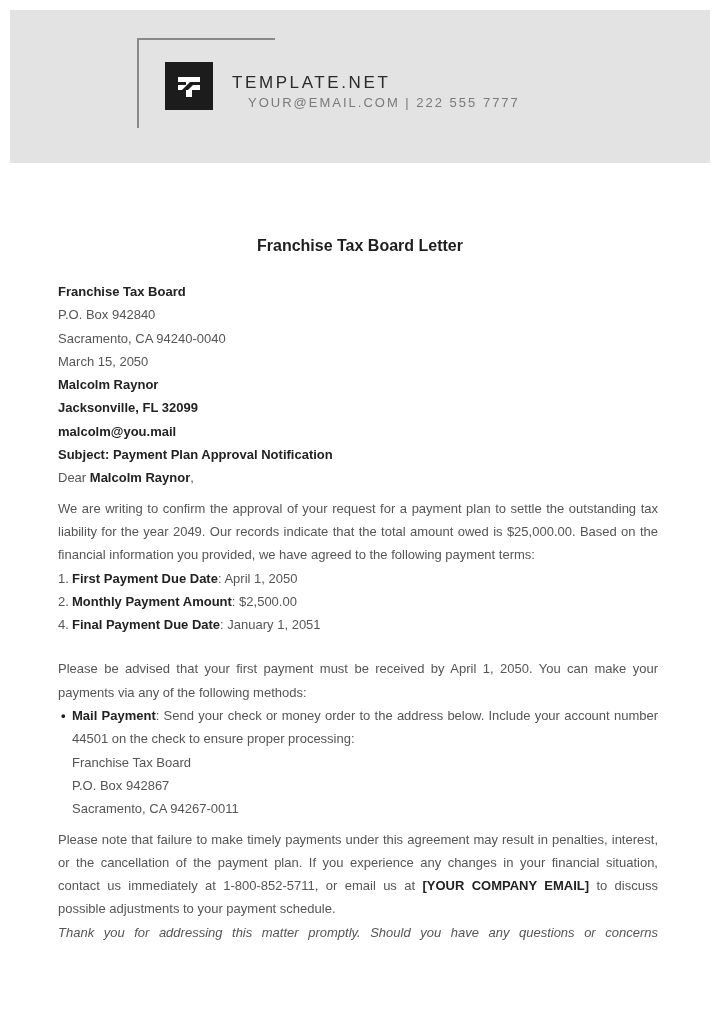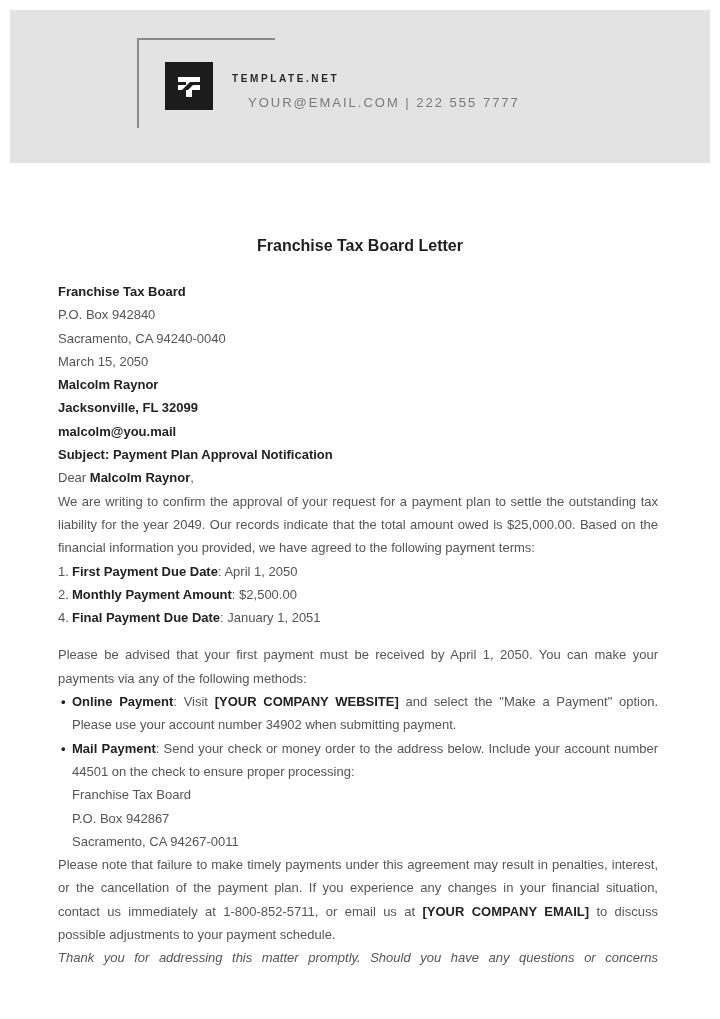--- a/index.html
+++ b/index.html
@@ -15,39 +15,39 @@
   }
   .bracket-h {
     position: absolute; left: 137px; top: 38px; width: 138px; height: 2px; background: #8a8a8a;
   }
   .logo-box {
     position: absolute; left: 165px; top: 62px; width: 48px; height: 48px;
     background: #1c1c1c; display: flex; align-items: center; justify-content: center;
   }
   .brand-name {
     position: absolute; left: 232px; top: 73px;
-    font-size: 10px; font-weight: bold; letter-spacing: 2.6px; color: #2a2a2a;
+    font-size: 17px; font-weight: normal; letter-spacing: 2.6px; color: #2a2a2a;
   }
   .brand-contact {
     position: absolute; left: 248px; top: 95px;
     font-size: 13px; letter-spacing: 2px; color: #7a7a7a;
   }
 
   .doc-title {
     position: absolute; left: 0; width: 720px; top: 237px; text-align: center;
     font-size: 16px; font-weight: bold; color: #1e1e1e;
   }
 
   .body-text {
     position: absolute; left: 58px; top: 280px; width: 600px;
     font-size: 13px; line-height: 23.3px; color: #555555;
   }
   .body-text b, .b { font-weight: bold; color: #222222; }
   .line { display: block; white-space: nowrap; }
-  .para { text-align: justify; }
+  .para { text-align: justify; margin-top: 7px; }
   .ol-item { display: block; padding-left: 0; white-space: nowrap; }
   .ol-num { display: inline-block; width: 14px; color: #555; }
   .gap { height: 14px; }
   .ul-item { position: relative; padding-left: 14px; text-align: justify; }
   .ul-item::before { content: "•"; position: absolute; left: 3px; top: 0; color: #222; font-weight: bold; }
   .indent { padding-left: 14px; display: block; }
 </style>
 </head>
 <body>
 
@@ -83,21 +83,20 @@
     <span class="ol-item"><span class="ol-num">1.</span><b>First Payment Due Date</b><span>: April 1, 2050</span></span>
     <span class="ol-item"><span class="ol-num">2.</span><b>Monthly Payment Amount</b><span>: $2,500.00</span></span>
     <span class="ol-item"><span class="ol-num">4.</span><b>Final Payment Due Date</b><span>: January 1, 2051</span></span>
   </div>
 
   <div class="gap"></div>
 
   <p class="para">Please be advised that your first payment must be received by April 1, 2050. You can make your payments via any of the following methods:</p>
 
   <div>
-    <div class="ul-item"><b>Online Payment</b><span>: Visit </span><b>[YOUR COMPANY WEBSITE]</b><span> and select the "Make a Payment" option. Please use your account number 34902 when submitting payment.</span></div>
     <div class="ul-item"><b>Mail Payment</b><span>: Send your check or money order to the address below. Include your account number 44501 on the check to ensure proper processing:</span></div>
     <span class="indent">Franchise Tax Board</span>
     <span class="indent">P.O. Box 942867</span>
     <span class="indent">Sacramento, CA 94267-0011</span>
   </div>
 
   <p class="para"><span>Please note that failure to make timely payments under this agreement may result in penalties, interest, or the cancellation of the payment plan. If you experience any changes in your financial situation, contact us immediately at 1-800-852-5711, or email us at </span><b>[YOUR COMPANY EMAIL]</b><span> to discuss possible adjustments to your payment schedule.</span></p>
 
   <p class="line" style="text-align:justify; text-align-last: justify; white-space: normal; font-style: italic;">Thank you for addressing this matter promptly. Should you have any questions or concerns</p>
 </div>

